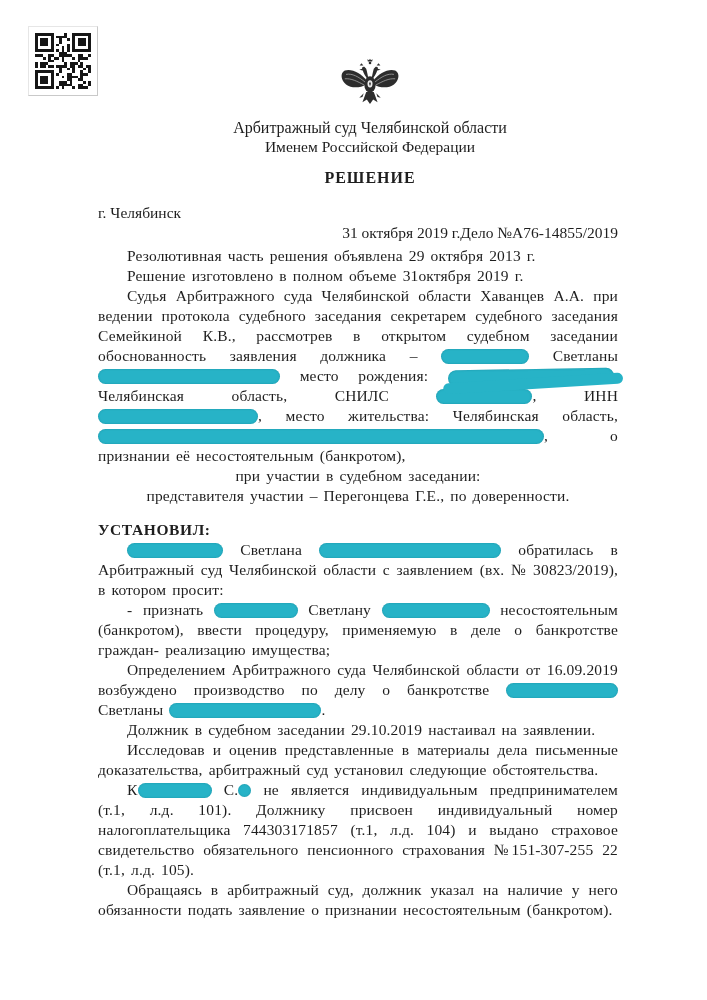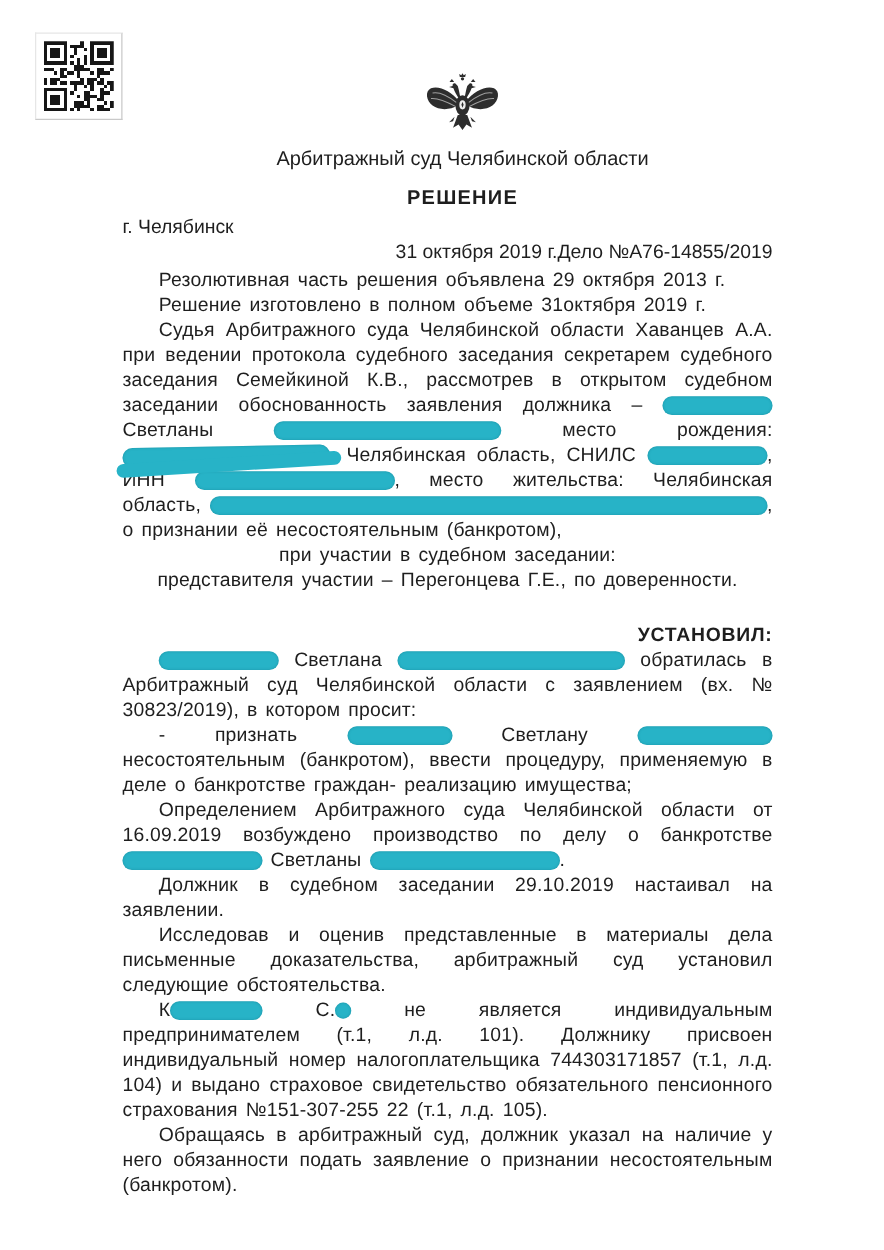--- a/index.html
+++ b/index.html
@@ -1,37 +1,37 @@
 <!DOCTYPE html>
 <html lang="ru" style="--redact: #27b3c7;"><head>
 <meta charset="utf-8">
 <style>
   html,body{margin:0;padding:0;background:#ffffff;}
   .page{position:relative;width:707px;height:1000px;background:#fff;overflow:hidden;
-        font-family:Liberation Sans, sans-serif;color:#1e1e1e;}
+        font-family:Liberation Serif, serif;color:#1e1e1e;}
   
   .qr-box{position:absolute;left:28px;top:26px;background:#fff;padding:6px;
           border:1px solid #e6e6e6;border-right-color:#c9c9c9;border-bottom-color:#c9c9c9;}
   .qr-box svg{display:block;}
   
   .content{position:absolute;left:98px;top:58px;width:520px;}
   .header-center{transform:translateX(12px);}
   .crest{display:block;margin:0 auto 2px auto;}
   .h-court{text-align:center;font-size:16px;line-height:19px;}
   .h-name{text-align:center;font-size:15.5px;line-height:19px;}
   .h-type{text-align:center;font-size:16px;line-height:19px;font-weight:bold;letter-spacing:1px;margin-top:12px;}
-  .city{margin-top:4px;font-size:15.5px;line-height:20px;}
+  .city{margin-top:16px;font-size:15.5px;line-height:20px;}
   .date-row{display:flex;justify-content:flex-end;font-size:15.5px;line-height:20px;}
   
   #doc-body{margin-top:3px;}
   .para{margin:0;font-size:15.5px;line-height:20px;text-align:justify;
         letter-spacing:0.15px;word-spacing:2px;}
   .para.indent{text-indent:29px;}
   .para.plain{text-align:center;}
-  .para.heading{text-align:right;font-weight:bold;margin-top:24px;letter-spacing:0.6px;}
+  .para.heading{text-align:left;font-weight:bold;margin-top:14px;letter-spacing:0.6px;}
   
   .redact{display:inline-block;height:15px;border-radius:8px;background:var(--redact,#27b3c7);
           vertical-align:-3px;box-shadow:inset 0 0 2px rgba(0,80,95,.35);}
   .redact.scribble{height:16px;border-radius:9px;position:relative;vertical-align:-4px;
           transform:rotate(-1deg);}
   .redact.scribble::after{content:"";position:absolute;left:-5px;right:-9px;top:9px;height:11px;
           border-radius:7px;background:var(--redact,#27b3c7);transform:rotate(-2.5deg);}
   .redact.dot{width:13px !important;height:13px;border-radius:50%;vertical-align:-2px;}
 </style>
 </head>
@@ -279,20 +279,21 @@
         <g stroke="#ffffff" stroke-width="1.3" fill="none" opacity="0.55">
           <path d="M12 26 C22 24 32 30 42 38"></path>
           <path d="M10 33 C20 32 30 37 41 43"></path>
           <path d="M88 26 C78 24 68 30 58 38"></path>
           <path d="M90 33 C80 32 70 37 59 43"></path>
         </g>
         <ellipse cx="50" cy="41" rx="4" ry="5.8" fill="#ffffff" opacity="0.92"></ellipse>
         <path d="M50 37.2 l1.4 3.8 -1.4 3.8 -1.4 -3.8 Z" fill="#2d2d2d"></path>
       </svg>
       <div class="h-court">Арбитражный суд Челябинской области</div>
+      <div class="h-name">Именем Российской Федерации</div>
       <div class="h-type">РЕШЕНИЕ</div>
     </div>
 
     <div class="city">г. Челябинск</div>
 
     <div class="date-row">
       <span>31 октября 2019 г.</span>
       <span>Дело №А76-14855/2019</span>
     </div>
 

